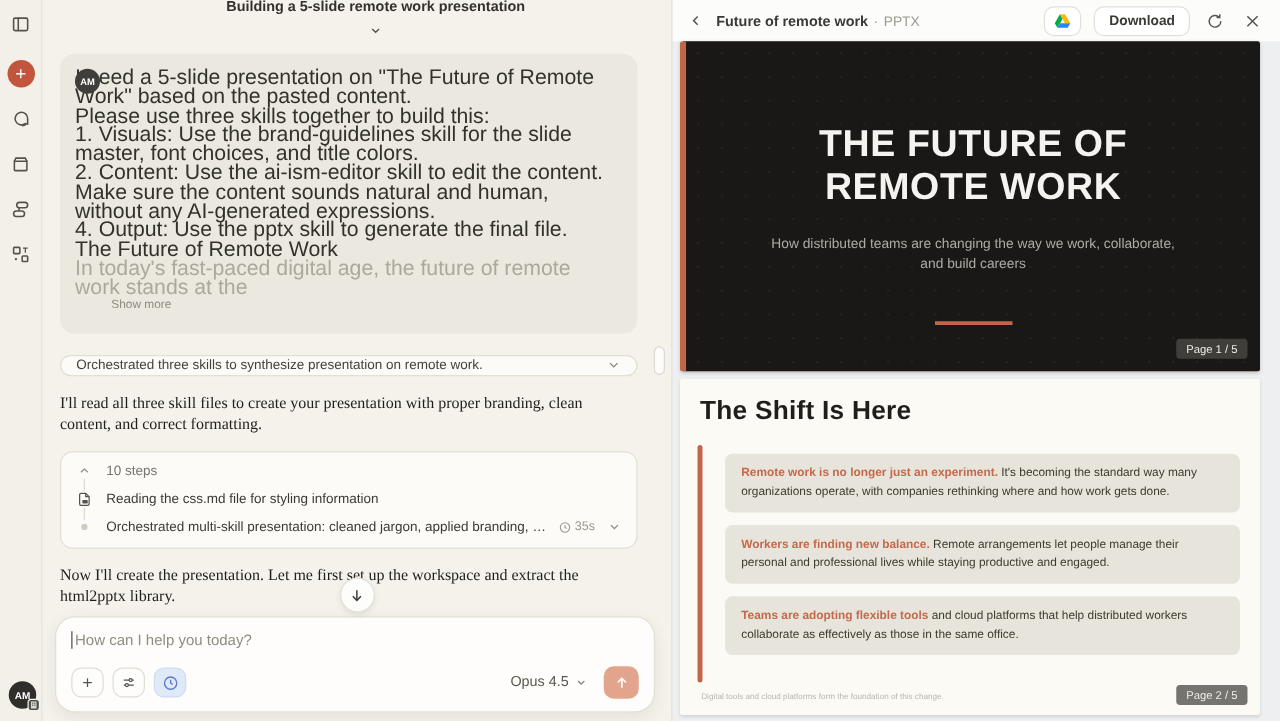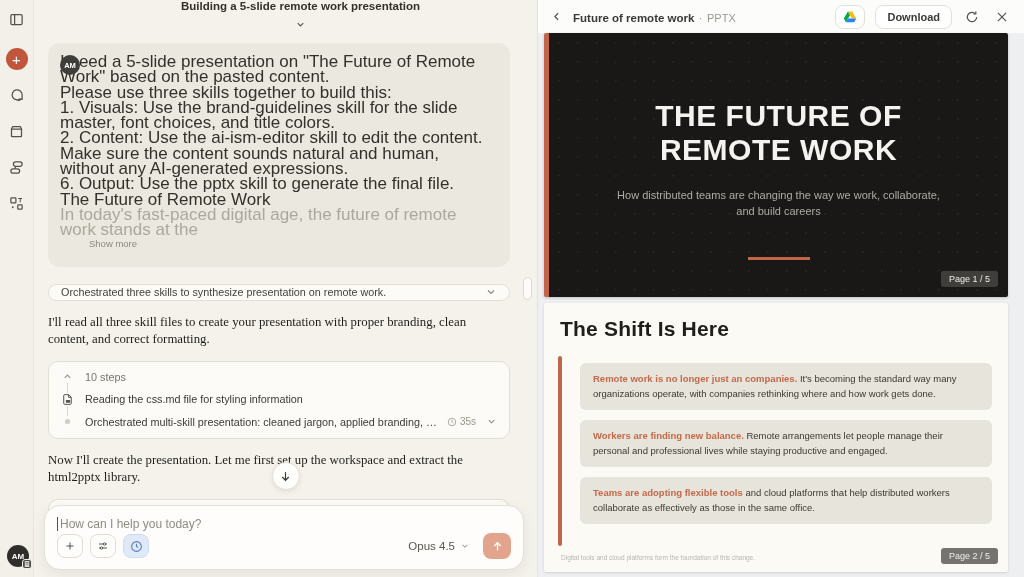--- a/index.html
+++ b/index.html
@@ -42,21 +42,21 @@
   .steps-row .grow { flex:1; overflow:hidden; white-space:nowrap; text-overflow:ellipsis; }
   .steps-row .time { display:flex; align-items:center; gap:3px; color:#9a978c; font-size:10px; flex:0 0 auto; }
   .dot { width:5px; height:5px; border-radius:50%; background:#CFCCC1; }
 
   .steps-card.cut { margin-top:12px; padding-bottom:30px; border-bottom:none; border-radius:10px 10px 0 0; }
 
   .scroll-down { position:absolute; left:50%; transform:translateX(-50%); top:462px; width:28px; height:28px; border-radius:50%; background:#FDFDFB; border:1px solid #E3E0D6; box-shadow:0 2px 5px rgba(0,0,0,.08); display:flex; align-items:center; justify-content:center; cursor:pointer; z-index:5; }
 
   .composer { position:absolute; left:10px; right:13px; bottom:7px; background:#FEFDFB; border:1px solid #E3E0D6; border-radius:16px; box-shadow:0 4px 14px rgba(0,0,0,.07); padding:11px 12px 10px 12px; z-index:4; }
   .composer .ph { font-size:12px; color:#8f8c82; border-left:1px solid #55534b; padding-left:2px; }
-  .composer-row { display:flex; align-items:center; margin-top:2px; gap:7px;justify-content:space-between; }
+  .composer-row { display:flex; align-items:center; margin-top:14px; gap:7px;justify-content:space-between; }
   .cbtn { width:26px; height:24px; border-radius:8px; background:#FDFDFB; border:1px solid #E0DDD3; display:flex; align-items:center; justify-content:center; color:#55534b; cursor:pointer; }
   .cbtn.blue { background:#DFE9F7; border-color:#cdddf2; color:#5B7BC7; }
   .composer-row .spring { flex:1; }
   .model-select { display:flex; align-items:center; gap:5px; font-size:11.5px; color:#5a584f; cursor:pointer; }
   .send-btn { width:28px; height:26px; border-radius:8px; background:#E2A48C; display:flex; align-items:center; justify-content:center; border:none; cursor:pointer; margin-left:6px; }
 
   .divider-handle { position:absolute; left:523px; top:277px; width:9px; height:23px; background:#FDFCFA; border:1px solid #DCD9CF; border-radius:5px; z-index:6; cursor:col-resize; }
 
   
   .panel { flex:1; height:100%; background:#EEEFF0; display:flex; flex-direction:column; overflow:hidden; border-left:1px solid #E3E1D8; }
@@ -149,21 +149,21 @@
   </div>
 
   <div class="chat-body">
     <div class="bubble">
       <div class="msg-avatar">AM</div>
       <div class="msg-text">
         <div>I need a 5-slide presentation on "The Future of Remote Work" based on the pasted content.</div>
         <div>Please use three skills together to build this:</div>
         <div>1. Visuals: Use the brand-guidelines skill for the slide master, font choices, and title colors.</div>
         <div>2. Content: Use the ai-ism-editor skill to edit the content. Make sure the content sounds natural and human, without any AI-generated expressions.</div>
-        <div>6. Output: Use the pptx skill to generate the final file.</div>
+        <div>4. Output: Use the pptx skill to generate the final file.</div>
         <div>The Future of Remote Work</div>
         <div class="faded">In today's fast-paced digital age, the future of remote work stands at the</div>
       </div>
       <div class="show-more">Show more</div>
     </div>
 
     <div class="tool-pill">
       <span>Orchestrated three skills to synthesize presentation on remote work.</span>
       <span class="spacer"></span>
       <svg width="12" height="12" viewBox="0 0 24 24" fill="none" stroke="#8a877d" stroke-width="2.2">
@@ -323,21 +323,21 @@
       <div class="s1-sub">How distributed teams are changing the way we work, collaborate, and build careers</div>
       <div class="s1-rule"></div>
       <div class="page-badge">Page 1 / 5</div>
     </div>
 
     <div class="slide2">
       <div class="s2-title">The Shift Is Here</div>
       <div class="s2-bar"></div>
       <div class="s2-boxes">
         <div class="s2-box">
-          <span class="lead">Remote work is no longer just an companies.</span><span> It's becoming the standard way many organizations operate, with companies rethinking where and how work gets done.</span>
+          <span class="lead">Remote work is no longer just an experiment.</span><span> It's becoming the standard way many organizations operate, with companies rethinking where and how work gets done.</span>
         </div>
         <div class="s2-box">
           <span class="lead">Workers are finding new balance.</span><span> Remote arrangements let people manage their personal and professional lives while staying productive and engaged.</span>
         </div>
         <div class="s2-box">
           <span class="lead">Teams are adopting flexible tools</span><span> and cloud platforms that help distributed workers collaborate as effectively as those in the same office.</span>
         </div>
       </div>
       <div class="s2-footer">Digital tools and cloud platforms form the foundation of this change.</div>
       <div class="page-badge">Page 2 / 5</div>

